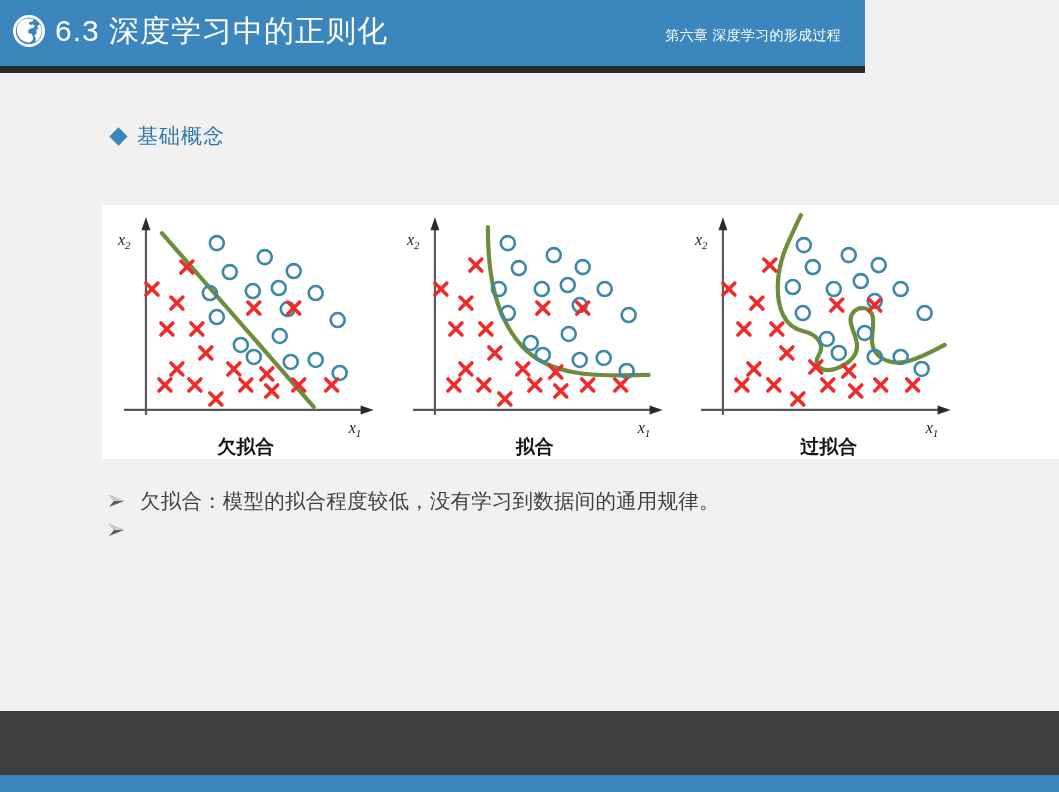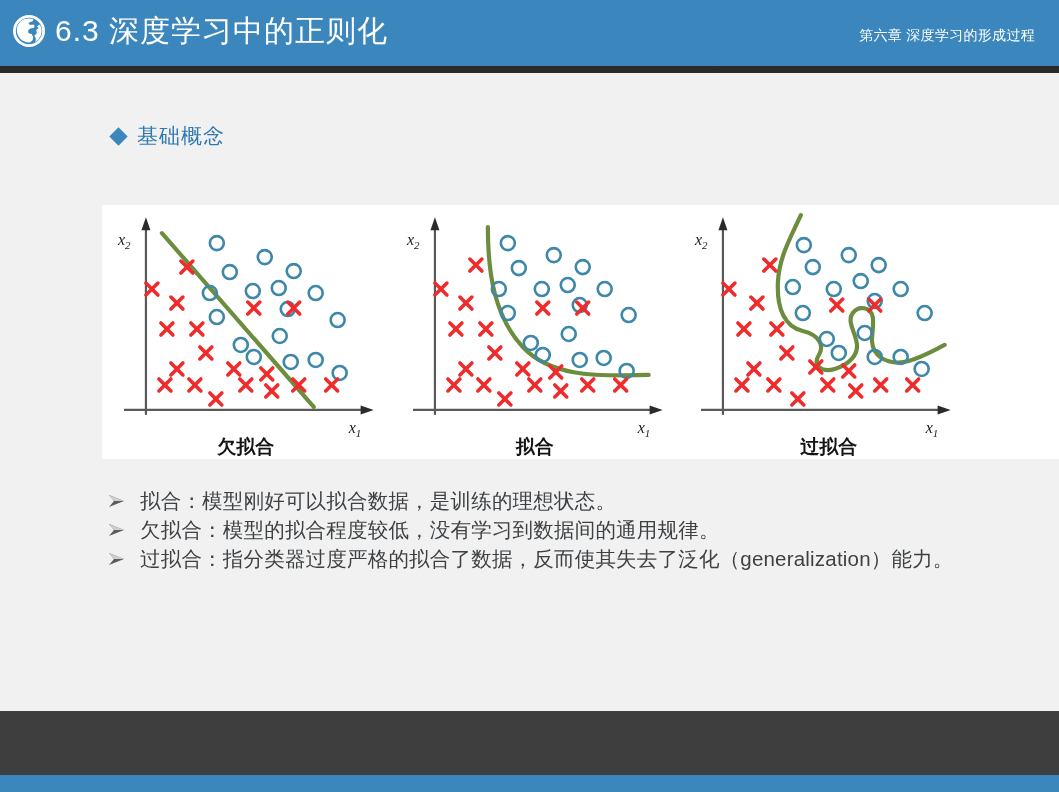--- a/index.html
+++ b/index.html
@@ -12,21 +12,21 @@
     background: #f1f1f1;
     font-family: "Liberation Sans", "DejaVu Sans", sans-serif;
     overflow: hidden;
     position: relative;
   }
 
   
   .header {
     position: absolute;
     left: 0; top: 0;
-    width: 1059px;
+    width: 865px;
     height: 73px;
     background: #b91c1c;
     overflow: hidden;
   }
   .header-left-band {
     position: absolute;
     left: 0; top: 0;
     width: 780px;
     height: 66px;
     background: #3b87bd;
@@ -553,36 +553,26 @@
 </div>
 
 <div class="bullet-list">
   <div class="bullet-row">
     <span class="bullet-marker">
       <svg viewBox="0 0 17 14">
           <polygon points="1,1 16,7 1,13 6,7" fill="#5b5b5b"></polygon>
           <polygon points="1,1 16,7 6,7" fill="#cfcfcf"></polygon>
         </svg>
     </span>
-    <span class="bullet-text">拟合：模型刚好可以拟合数据，是训练的理想状态。</span>
-  </div>
-  <div class="bullet-row">
-    <span class="bullet-marker">
-      <svg viewBox="0 0 17 14">
-          <polygon points="1,1 16,7 1,13 6,7" fill="#5b5b5b"></polygon>
-          <polygon points="1,1 16,7 6,7" fill="#cfcfcf"></polygon>
-        </svg>
-    </span>
     <span class="bullet-text">欠拟合：模型的拟合程度较低，没有学习到数据间的通用规律。</span>
   </div>
   <div class="bullet-row">
     <span class="bullet-marker">
       <svg viewBox="0 0 17 14">
           <polygon points="1,1 16,7 1,13 6,7" fill="#5b5b5b"></polygon>
           <polygon points="1,1 16,7 6,7" fill="#cfcfcf"></polygon>
         </svg>
     </span>
-    <span class="bullet-text">过拟合：指分类器过度严格的拟合了数据，反而使其失去了泛化（generalization）能力。</span>
   </div>
 </div>
 
 <div class="footer-dark"></div>
 <div class="footer-blue"></div>
 
 </body></html>

